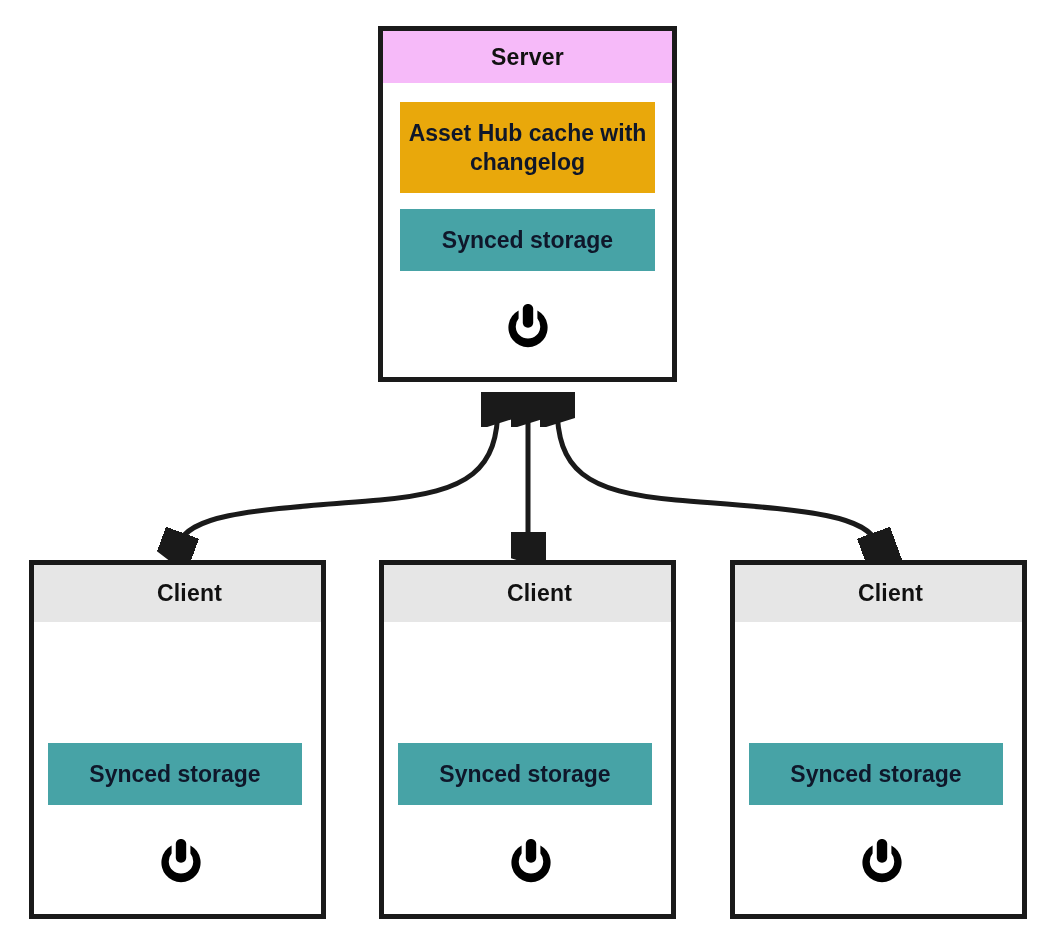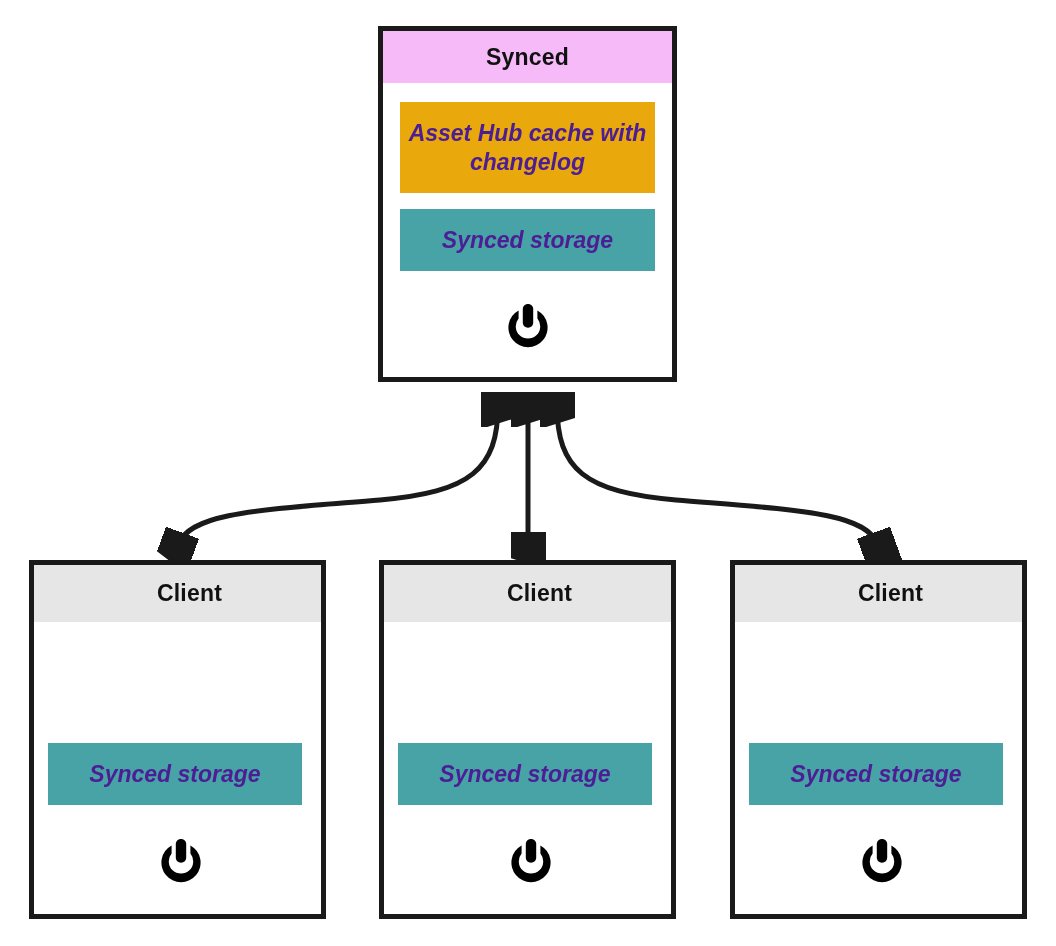--- a/index.html
+++ b/index.html
@@ -71,26 +71,25 @@
   }
 
   
   .bar {
     position: absolute;
     box-sizing: border-box;
     display: flex;
     align-items: center;
     justify-content: center;
     text-align: center;
-    color: #4c1d95;
+    color: #0f172a;
     font-weight: bold;
     font-size: 23px;
     line-height: 1.22;
     padding: 8px 8px;
-    font-style: italic;
   }
   .bar-cache {
     background: #e9a80b;
     left: 17px;
     top: 71px;
     width: 255px;
     height: 91px;
   }
   .bar-storage-server {
     background: #47a3a6;
@@ -148,21 +147,21 @@
     </defs>
 
     <path d="M 498,405 C 498,470 470,492 380,500 C 260,510 190,512 178,545" marker-start="url(#head-up)" marker-end="url(#head-down)" stroke-linecap="butt"></path>
 
     <path d="M 528,405 L 528,545" marker-start="url(#head-up)" marker-end="url(#head-down)" stroke-linecap="butt"></path>
 
     <path d="M 557,405 C 557,470 585,492 676,500 C 796,510 866,512 878,545" marker-start="url(#head-up)" marker-end="url(#head-down)" stroke-linecap="butt"></path>
   </svg>
 
   <div id="server-node" class="node">
-    <div class="node-header">Synced</div>
+    <div class="node-header">Server</div>
 
     <div class="bar bar-cache">Asset Hub cache with changelog</div>
 
     <div class="bar bar-storage-server">Synced storage</div>
 
     <div id="server-power" class="power-icon">
       <svg viewBox="0 0 46 48" xmlns="http://www.w3.org/2000/svg">
         <path d="M23 3 C 26.0 3 28.2 5.2 28.2 8.2 L 28.2 21.5 C 28.2 24.5 26.0 26.7 23 26.7
                  C 20.0 26.7 17.8 24.5 17.8 21.5 L 17.8 8.2 C 17.8 5.2 20.0 3 23 3 Z" fill="#000000"></path>
         <path d="M13.6 9.4 A 19.6 19.6 0 1 0 32.4 9.4 L 32.4 17.6 A 12.2 12.2 0 1 1 13.6 17.6 Z" fill="#000000"></path>

